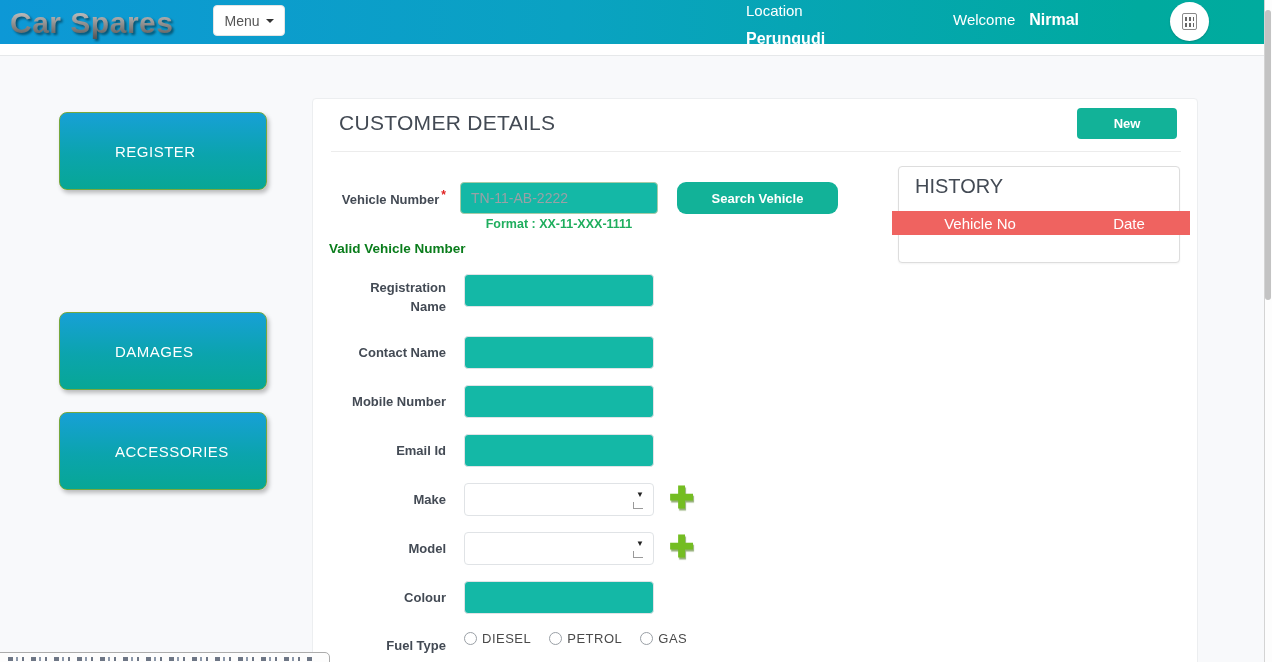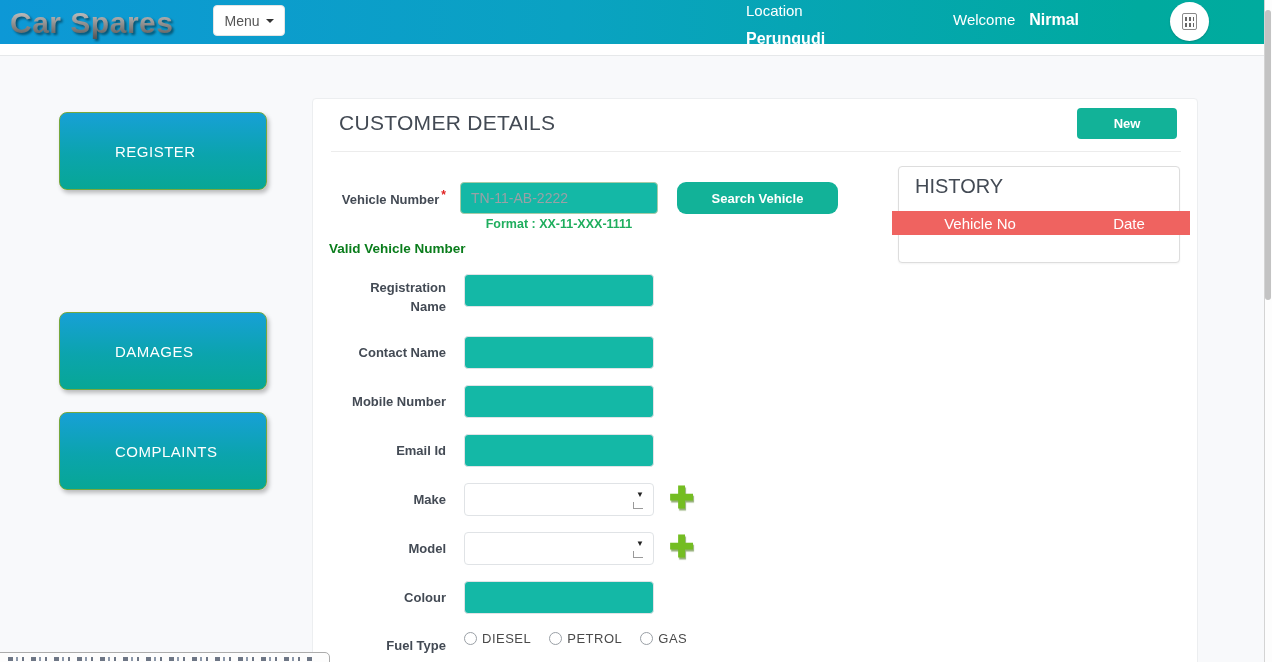--- a/index.html
+++ b/index.html
@@ -125,21 +125,21 @@
   </div>
   <div class="white-strip"></div>
 
   <div class="side-btn" style="top:112px">
     <span>REGISTER</span>
   </div>
   <div class="side-btn" style="top:312px">
     <span>DAMAGES</span>
   </div>
   <div class="side-btn" style="top:412px">
-    <span>COMPLAINTS</span>
+    <span>ACCESSORIES</span>
   </div>
 
   <div class="card">
     <div class="card-title">CUSTOMER DETAILS</div>
     <button class="btn-teal new-btn">New</button>
     <div class="divider"></div>
 
     <div class="f-label" style="top:88px">
       <span>Vehicle Number</span><sup class="req">*</sup>
     </div>

